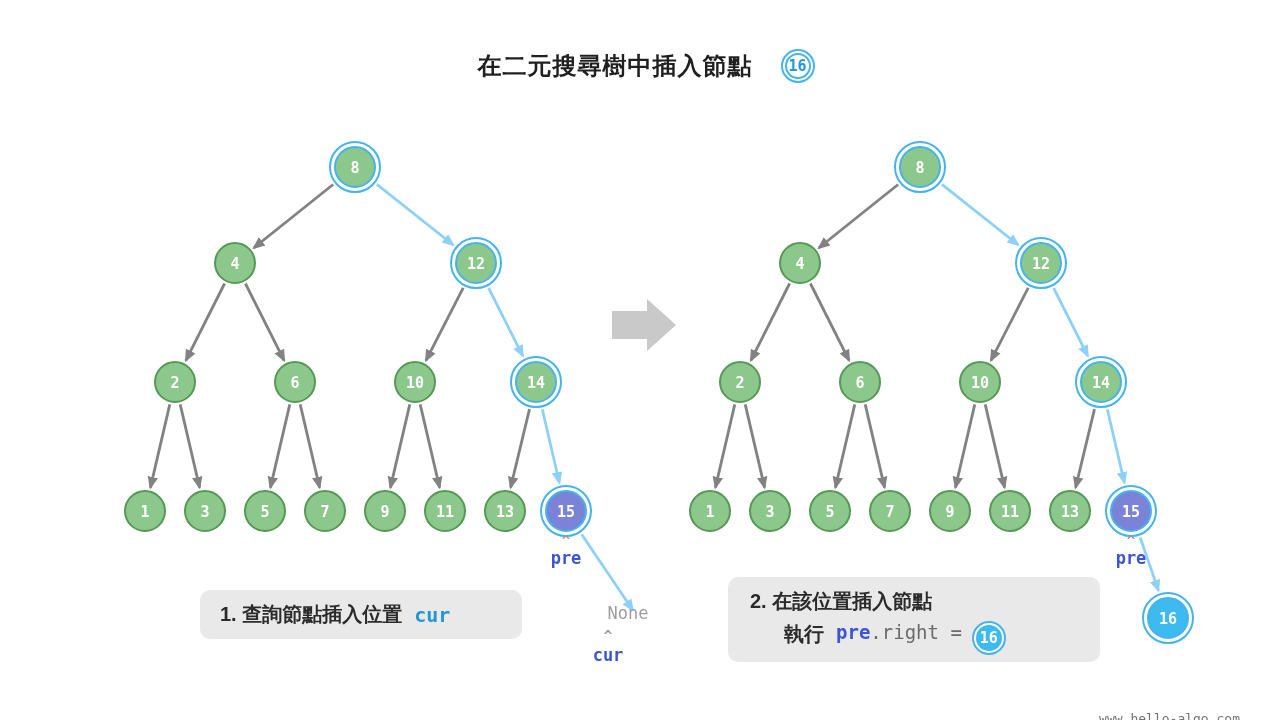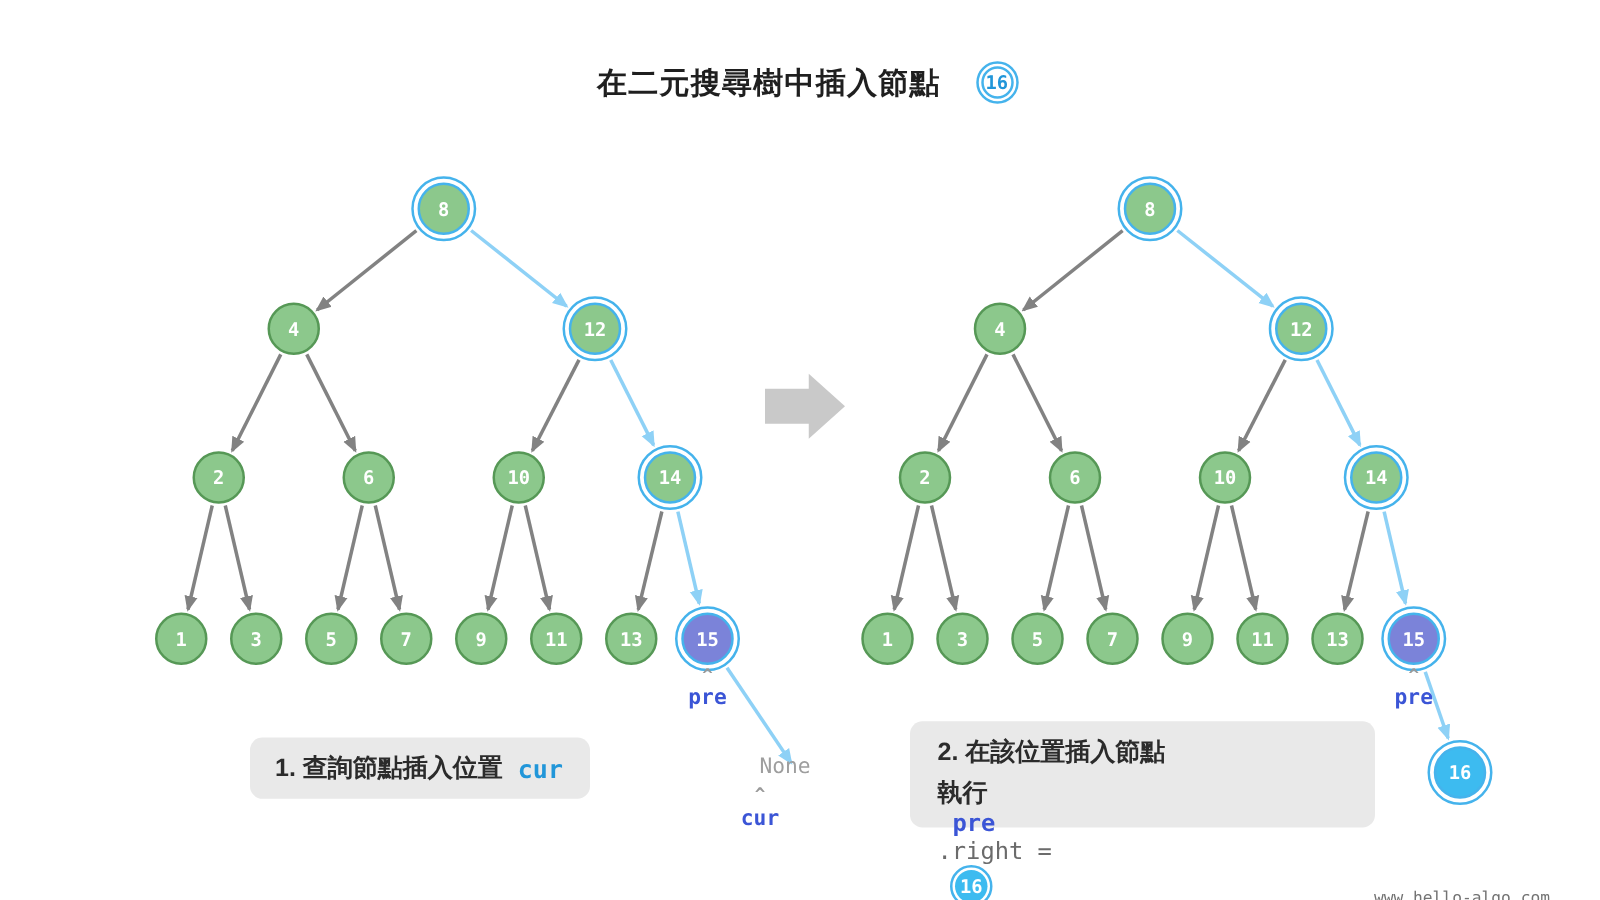--- a/index.html
+++ b/index.html
@@ -10,24 +10,24 @@
   .title-row{position:absolute;top:38px;left:0;right:0;display:flex;justify-content:center;align-items:center;gap:16px;}
   .page-title{margin:12px;font-size:24px;font-weight:bold;color:#1f1f1f;letter-spacing:1px;}
 
   .badge{display:inline-flex;border:2px solid var(--ring,#45B3EC);border-radius:50%;padding:2px;background:#fff;box-sizing:content-box;}
   .badge-inner{border-radius:50%;display:flex;align-items:center;justify-content:center;
     font-family:"DejaVu Sans Mono",monospace;font-weight:bold;font-size:15px;}
   .badge-title .badge-inner{width:22px;height:22px;border:2px solid var(--ring,#45B3EC);color:var(--code-blue,#2196D9);background:#fff;}
   .badge-cyan .badge-inner{width:26px;height:26px;background:var(--new-node,#3DBBF0);color:#fff;}
 
   .caption{position:absolute;background:var(--box-bg,#E9E9E9);border-radius:10px;color:#2b2b2b;font-weight:bold;font-size:20px;box-sizing:border-box;}
-  .caption1{left:200px;top:590px;width:272px;height:49px;display:flex;align-items:center;padding-left:20px;}
+  .caption1{left:200px;top:590px;width:322px;height:49px;display:flex;align-items:center;padding-left:20px;}
   .caption2{left:728px;top:577px;width:372px;height:85px;padding:11px 0 0 22px;}
   .cap-line{display:flex;align-items:flex-start;height:30px;}
-  .cap-line.l2{margin-top:3px;height:34px;flex-direction:column;}
+  .cap-line.l2{margin-left:34px;margin-top:3px;height:34px;}
   .code{font-family:"DejaVu Sans Mono",monospace;font-weight:bold;}
   .code-cyan{color:var(--code-blue,#2196D9);margin-left:12px;font-size:20px;}
   .code-indigo{color:var(--label-blue,#3B55D6);margin-left:12px;font-size:19px;}
   .code-gray{color:#6b6b6b;font-size:19px;font-weight:400;}
   .cap-line .badge-cyan{margin-left:10px;}
 
   .nlabel{position:absolute;transform:translateX(-50%);font-family:"DejaVu Sans Mono",monospace;text-align:center;white-space:nowrap;}
   .caret{color:#9a9a9a;font-weight:bold;font-size:14px;line-height:1;}
   .lblue{color:var(--label-blue,#3B55D6);font-weight:bold;font-size:17px;line-height:1;}
   .lmuted{color:var(--muted,#9E9E9E);font-size:17px;line-height:1;padding-left:40px;}

